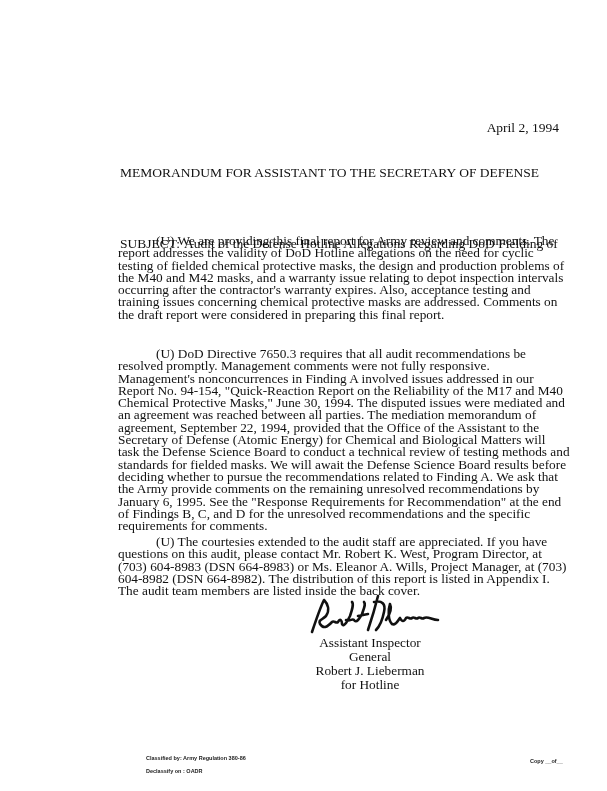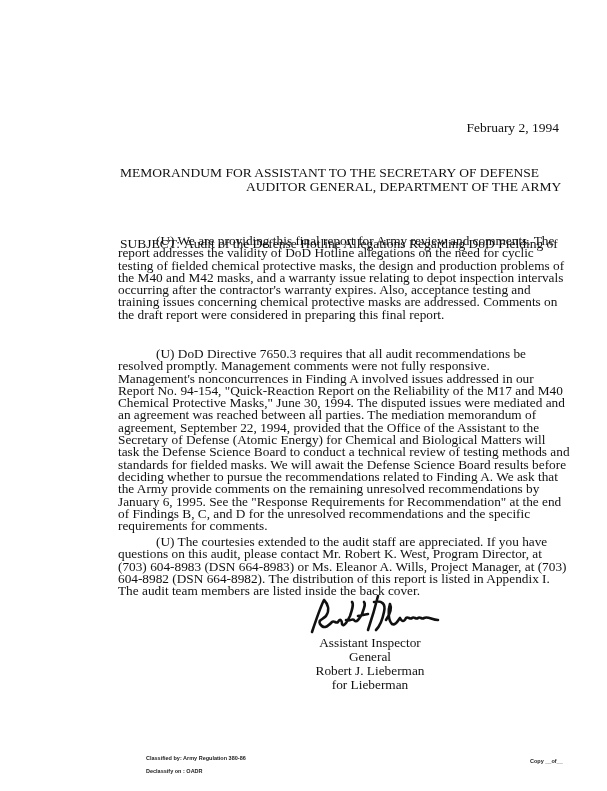--- a/index.html
+++ b/index.html
@@ -23,43 +23,42 @@
     .signame { position: absolute; top: 636px; left: 300px; font-size: 13.3px; line-height: 14px; text-align: center; width: 140px; }
     .foot-left { position: absolute; top: 752px; left: 146px; font-family: "Liberation Sans", sans-serif;
       font-size: 5.5px; line-height: 13px; font-weight: bold; color: #222; }
     .foot-right { position: absolute; top: 758px; left: 530px; font-family: "Liberation Sans", sans-serif;
       font-size: 5.5px; font-weight: bold; color: #222; }
   </style>
 </head>
 <body>
 
 <div class="page">
-  <div class="date">February 2, 1994</div>
+  <div class="date">April 2, 1994</div>
 
   <div class="memo">
     <div>MEMORANDUM FOR ASSISTANT TO THE SECRETARY OF DEFENSE</div>
-    <div class="l3">AUDITOR GENERAL, DEPARTMENT OF THE ARMY</div>
   </div>
 
   <div class="subject">
     <div><span class="lbl">SUBJECT:</span><span>Audit of the Defense Hotline Allegations Regarding DoD Fielding of</span></div>
   </div>
 
   <p class="para p1"><span class="indent"></span><span>(U) We are providing this final report for Army review and comments. The report addresses the validity of DoD Hotline allegations on the need for cyclic testing of fielded chemical protective masks, the design and production problems of the M40 and M42 masks, and a warranty issue relating to depot inspection intervals occurring after the contractor's warranty expires. Also, acceptance testing and training issues concerning chemical protective masks are addressed. Comments on the draft report were considered in preparing this final report.</span></p>
   <p class="para p2"><span class="indent"></span><span>(U) DoD Directive 7650.3 requires that all audit recommendations be resolved promptly. Management comments were not fully responsive. Management's nonconcurrences in Finding A involved issues addressed in our Report No. 94-154, "Quick-Reaction Report on the Reliability of the M17 and M40 Chemical Protective Masks," June 30, 1994. The disputed issues were mediated and an agreement was reached between all parties. The mediation memorandum of agreement, September 22, 1994, provided that the Office of the Assistant to the Secretary of Defense (Atomic Energy) for Chemical and Biological Matters will task the Defense Science Board to conduct a technical review of testing methods and standards for fielded masks. We will await the Defense Science Board results before deciding whether to pursue the recommendations related to Finding A. We ask that the Army provide comments on the remaining unresolved recommendations by January 6, 1995. See the "Response Requirements for Recommendation" at the end of Findings B, C, and D for the unresolved recommendations and the specific requirements for comments.</span></p>
   <p class="para p3"><span class="indent"></span><span>(U) The courtesies extended to the audit staff are appreciated. If you have questions on this audit, please contact Mr. Robert K. West, Program Director, at (703) 604-8983 (DSN 664-8983) or Ms. Eleanor A. Wills, Project Manager, at (703) 604-8982 (DSN 664-8982). The distribution of this report is listed in Appendix I. The audit team members are listed inside the back cover.</span></p>
 
   <svg class="sig" viewBox="0 0 140 50">
     <path d="M6 42 C10 30 14 18 18 10 C22 14 24 20 20 26 C16 30 12 30 14 34 C18 40 22 36 26 32 C28 30 30 34 32 32 C34 28 36 30 36 34 C38 38 42 30 44 26 C46 20 48 14 46 12 M40 30 C44 32 46 28 48 30 C50 34 54 28 56 24 C58 18 60 14 58 12 M52 26 L62 24 M62 40 C66 28 70 14 72 6 M68 12 C76 10 80 14 78 22 C76 32 72 38 70 40 M80 30 C84 24 86 18 84 14 C82 20 82 30 86 34 C90 36 92 30 94 28 C96 32 98 32 100 28 C102 26 104 30 106 28 C108 26 110 30 112 28 C114 26 116 30 118 28 C122 26 126 30 132 30" fill="none" stroke="#111" stroke-width="2.6" stroke-linecap="round" stroke-linejoin="round"></path>
   </svg>
 
   <div class="signame">
     <div>Assistant Inspector General</div>
     <div>Robert J. Lieberman</div>
-    <div>for Lieberman</div>
+    <div>for Hotline</div>
   </div>
 
   <div class="foot-left">
     <div>Classified by:  Army Regulation 380-86</div>
     <div>Declassify on :  OADR</div>
   </div>
   <div class="foot-right">Copy __of__</div>
 </div>
 
 </body></html>

